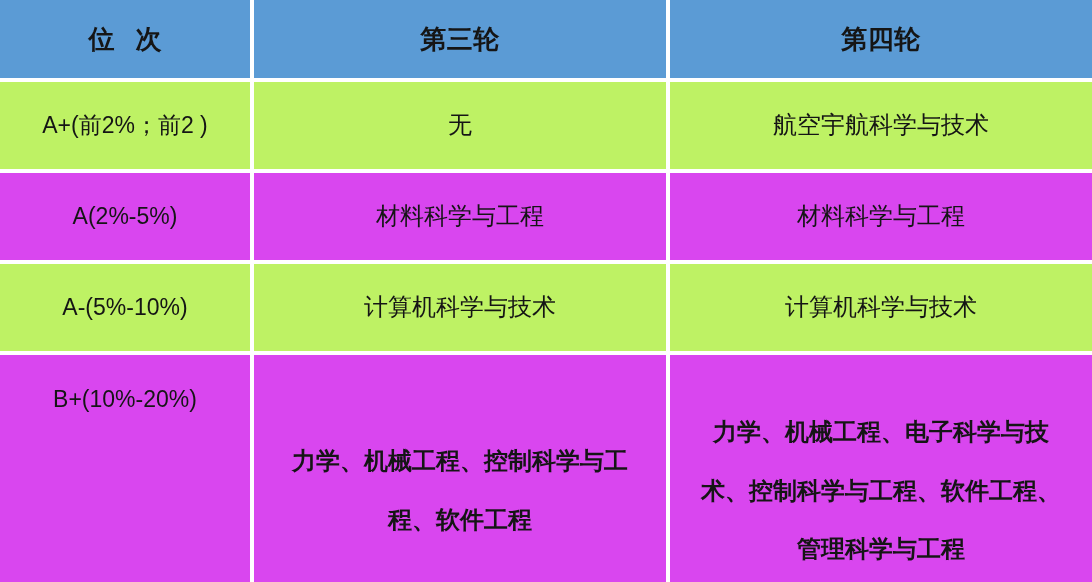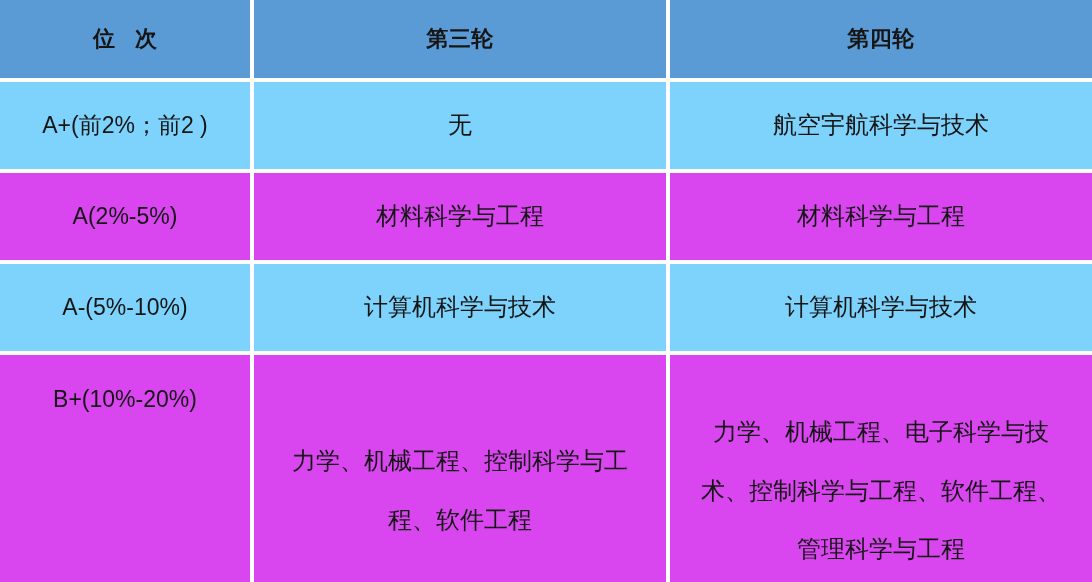--- a/index.html
+++ b/index.html
@@ -37,31 +37,31 @@
     border-right: none;
   }
   .rank-table tr:last-child td {
     border-bottom: none;
   }
 
   thead th {
     background: #5b9bd5;
     color: #ffffff;
     font-weight: bold;
-    font-size: 22px;
+    font-size: 26px;
     height: 78px;
     letter-spacing: 0.5px;
   }
   thead th.head-rank {
     letter-spacing: 7px;
     text-indent: 7px;
   }
 
   tbody tr.row-shade td {
-    background: #7dd3fc;
+    background: #bef264;
   }
   tbody tr.row-plain td {
     background: #d946ef;
   }
 
   tbody td {
     font-size: 24px;
     height: 87px;
     line-height: 1.45;
   }
@@ -76,20 +76,21 @@
   tbody tr.row-tall td.cell-rank {
     vertical-align: top;
     padding-top: 28px;
     line-height: 1.4;
   }
   .wrap-text {
     display: block;
     max-width: 370px;
     margin: 0 auto;
     text-align: center;
+    font-weight: bold;
   }
 </style>
 </head>
 <body>
 
 <table class="rank-table">
   <colgroup>
     <col class="col-rank">
     <col class="col-r3">
     <col class="col-r4">

